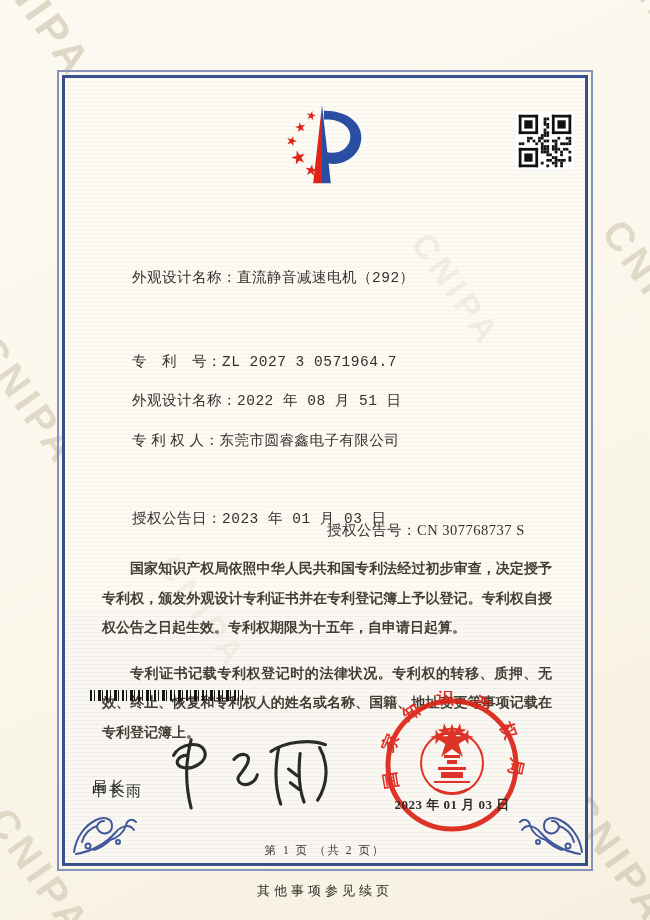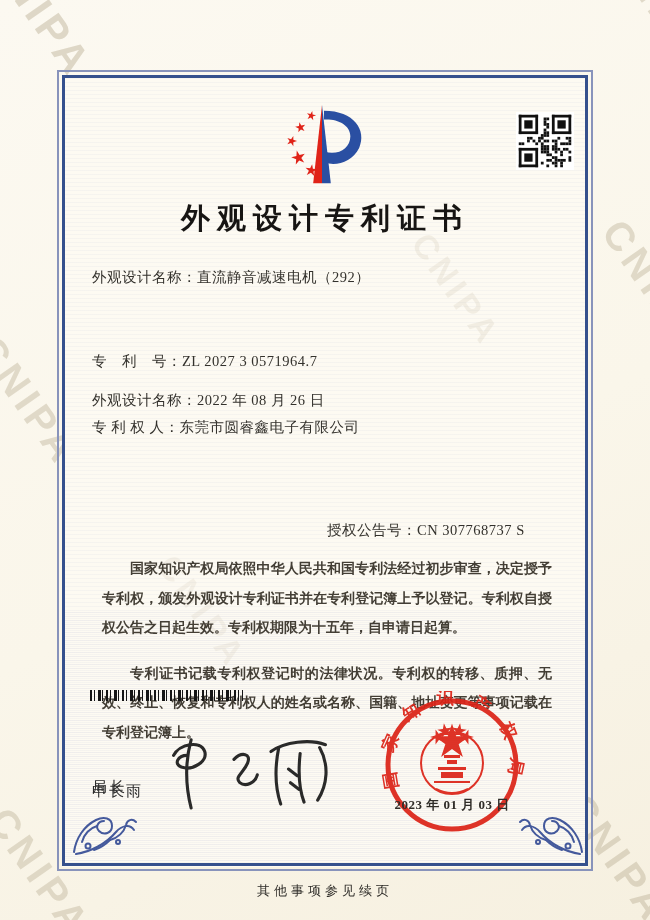--- a/index.html
+++ b/index.html
@@ -34,23 +34,23 @@
   .flourish-bl { left:66px; top:780px; }
   .flourish-br { left:510px; top:780px; transform:scaleX(-1); }
   
   .cert-no { position:absolute; left:92px; top:100px; font-size:14.5px; color:#3a3832; letter-spacing:1.5px; }
   .logo { position:absolute; left:266px; top:101px; width:112px; height:88px; }
   .qr { position:absolute; left:516px; top:112px; width:58px; height:58px; background:#ffffff; }
   .doc-title { position:absolute; left:0; right:0; top:199px; text-align:center;
     font-size:29px; font-weight:bold; color:#171513; letter-spacing:7px; }
   
   .frow { position:absolute; left:92px; font-size:14.5px; color:#33312c; white-space:nowrap; letter-spacing:.5px; }
-  .frow .flabel { color:#33312c; }
-  .frow .fvalue { color:#33312c; }
-  .r0{top:268px}.r1{top:311px}.r2{top:352px}.r3{top:391px}.r4{top:418px}.r5{top:470px}.r6{top:509px}
+  .frow .flabel { color:#33312c;margin-left:40px; }
+  .frow .fvalue { color:#33312c;font-family:Liberation Mono, monospace; }
+  .r0{top:268px}.r1{top:311px}.r2{top:352px}.r3{top:391px}.r4{top:431px}.r5{top:470px}.r6{top:509px}
   .grant-no { position:absolute; left:327px; top:521px; font-size:14.5px; color:#33312c; white-space:nowrap; letter-spacing:.5px; }
   
   .body-text { position:absolute; left:86px; top:538px; width:482px; font-size:14px;
     line-height:29.5px; color:#433e35; text-align:justify; }
   .body-text p { margin:16px; text-indent:2em;font-weight:bold; }
   
   .barcode { position:absolute; left:90px; top:690px; width:153px; height:11px;
     background:repeating-linear-gradient(90deg,#151515 0 2px,transparent 2px 4px,#151515 4px 5px,transparent 5px 8px,#151515 8px 11px,transparent 11px 12px,#151515 12px 13px,transparent 13px 16px); }
   .sig-role { position:absolute; left:92px; top:750px; font-size:15px; color:#2a2a2a;
     letter-spacing:3px; font-family:"Liberation Sans","DejaVu Sans",sans-serif;margin-top:28px; }
@@ -213,26 +213,26 @@
       <rect x="52.48" y="46.95" width="2.76" height="2.76" fill="#111"></rect>
       <rect x="24.86" y="49.71" width="2.76" height="2.76" fill="#111"></rect>
       <rect x="35.90" y="49.71" width="2.76" height="2.76" fill="#111"></rect>
       <rect x="38.67" y="49.71" width="2.76" height="2.76" fill="#111"></rect>
       <rect x="44.19" y="49.71" width="2.76" height="2.76" fill="#111"></rect>
       <rect x="30.38" y="52.48" width="2.76" height="2.76" fill="#111"></rect>
       <rect x="38.67" y="52.48" width="2.76" height="2.76" fill="#111"></rect>
       <rect x="44.19" y="52.48" width="2.76" height="2.76" fill="#111"></rect>
     </svg>
 
-  <div class="doc-title">外观设计专利证书</div>
 
   <div class="frow r0"><span class="flabel">外观设计名称：</span><span class="fvalue">直流静音减速电机（292）</span></div>
   <div class="frow r2"><span class="flabel">专　利　号：</span><span class="fvalue">ZL 2027 3 0571964.7</span></div>
-  <div class="frow r3"><span class="flabel">外观设计名称：</span><span class="fvalue">2022 年 08 月 26 日</span></div>
+  <div class="frow r3"><span class="flabel">外观设计名称：</span><span class="fvalue">2022 年 08 月 51 日</span></div>
   <div class="frow r4"><span class="flabel">专 利 权 人：</span><span class="fvalue">东莞市圆睿鑫电子有限公司</span></div>
+  <div class="frow r6"><span class="flabel">授权公告日：</span><span class="fvalue">2023 年 01 月 03 日</span></div>
   <div class="grant-no"><span class="flabel">授权公告号：</span><span class="fvalue">CN 307768737 S</span></div>
 
   <div class="body-text">
     <p>国家知识产权局依照中华人民共和国专利法经过初步审查，决定授予专利权，颁发外观设计专利证书并在专利登记簿上予以登记。专利权自授权公告之日起生效。专利权期限为十五年，自申请日起算。</p>
     <p>专利证书记载专利权登记时的法律状况。专利权的转移、质押、无效、终止、恢复和专利权人的姓名或名称、国籍、地址变更等事项记载在专利登记簿上。</p>
   </div>
 
   <div class="barcode"></div>
 
   <div class="sig-role">局长</div>
@@ -271,15 +271,16 @@
         <rect x="69" y="69" width="10" height="4" stroke="none"></rect>
         <rect x="60" y="76" width="28" height="3" stroke="none"></rect>
         <rect x="63" y="81" width="22" height="6" stroke="none"></rect>
         <rect x="56" y="90" width="36" height="2" stroke="none"></rect>
         <path d="M58,98 Q74,106 90,98" fill="none" stroke-width="2"></path>
       </g>
     </g>
   </svg>
   <div class="seal-date">2023 年 01 月 03 日</div>
 
+  <div class="page-info">第 1 页 （共 2 页）</div>
   <div class="cont-note">其他事项参见续页</div>
 
 </div>
 
 </body></html>

